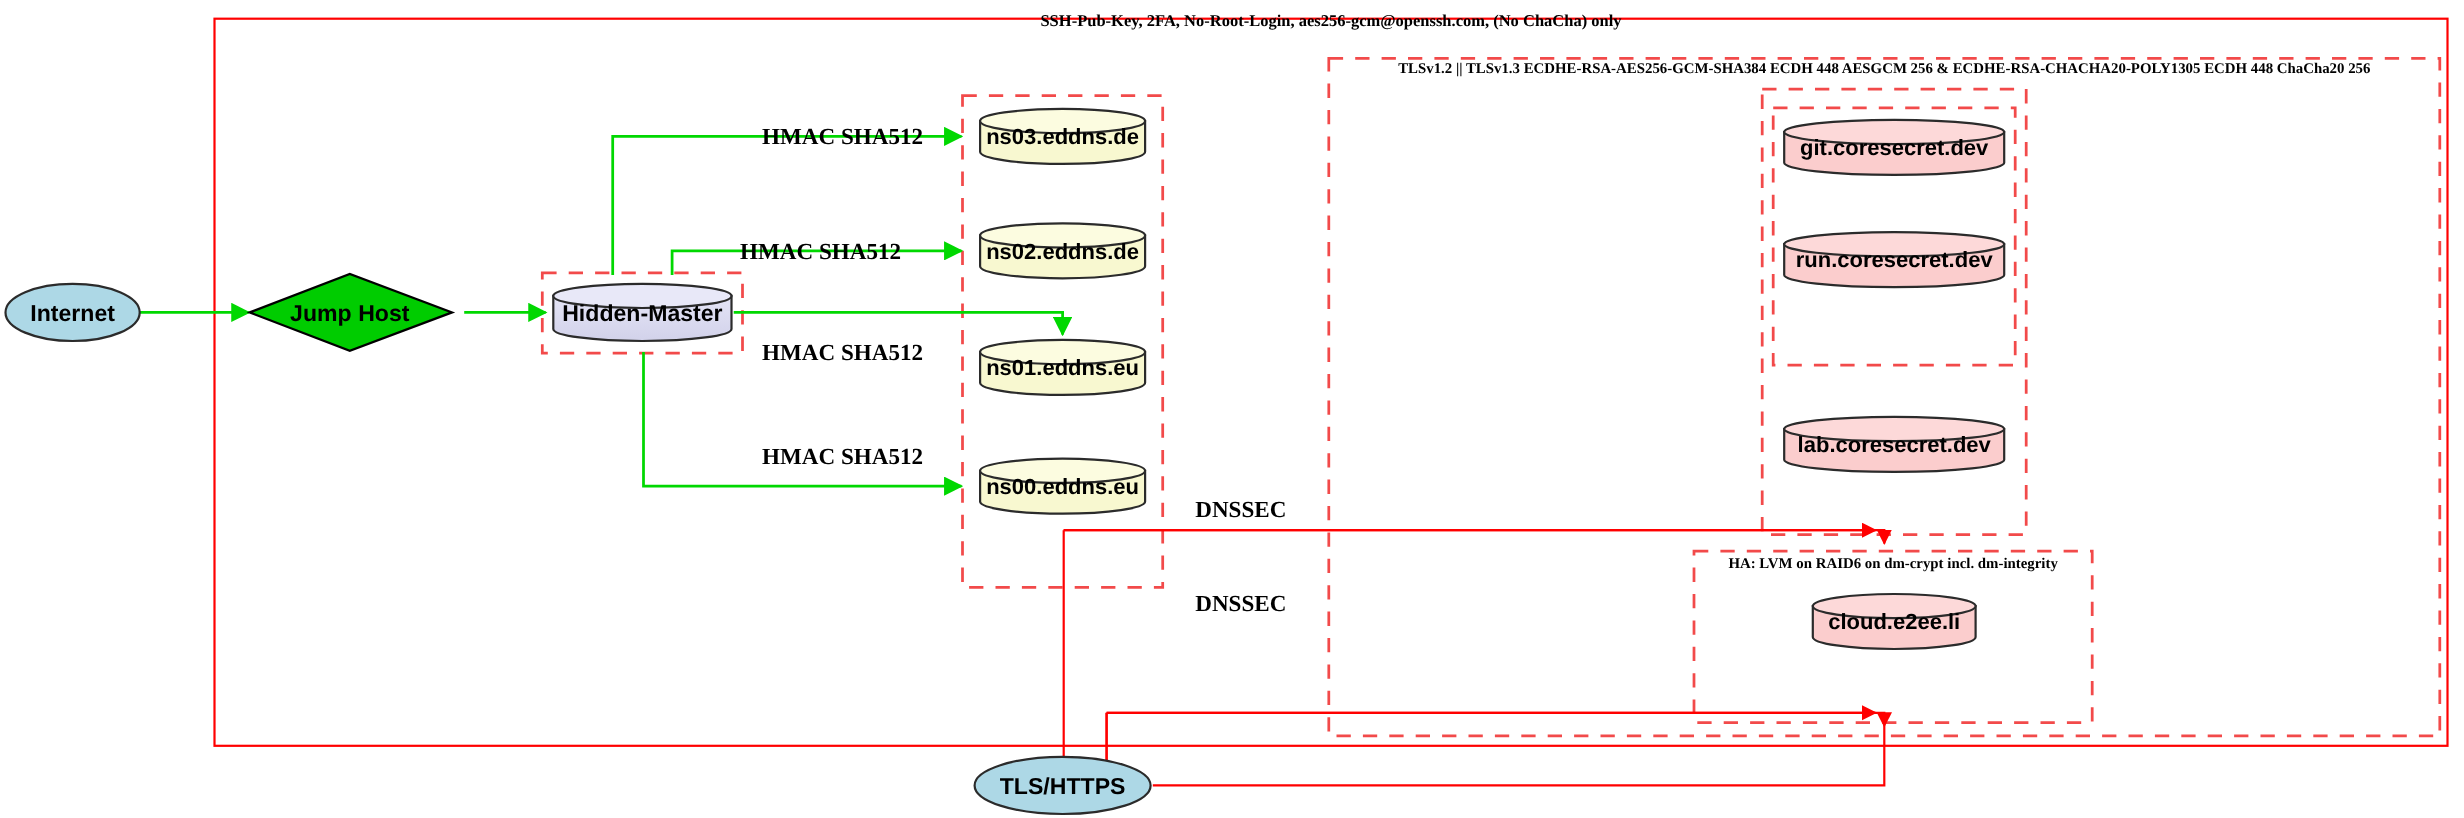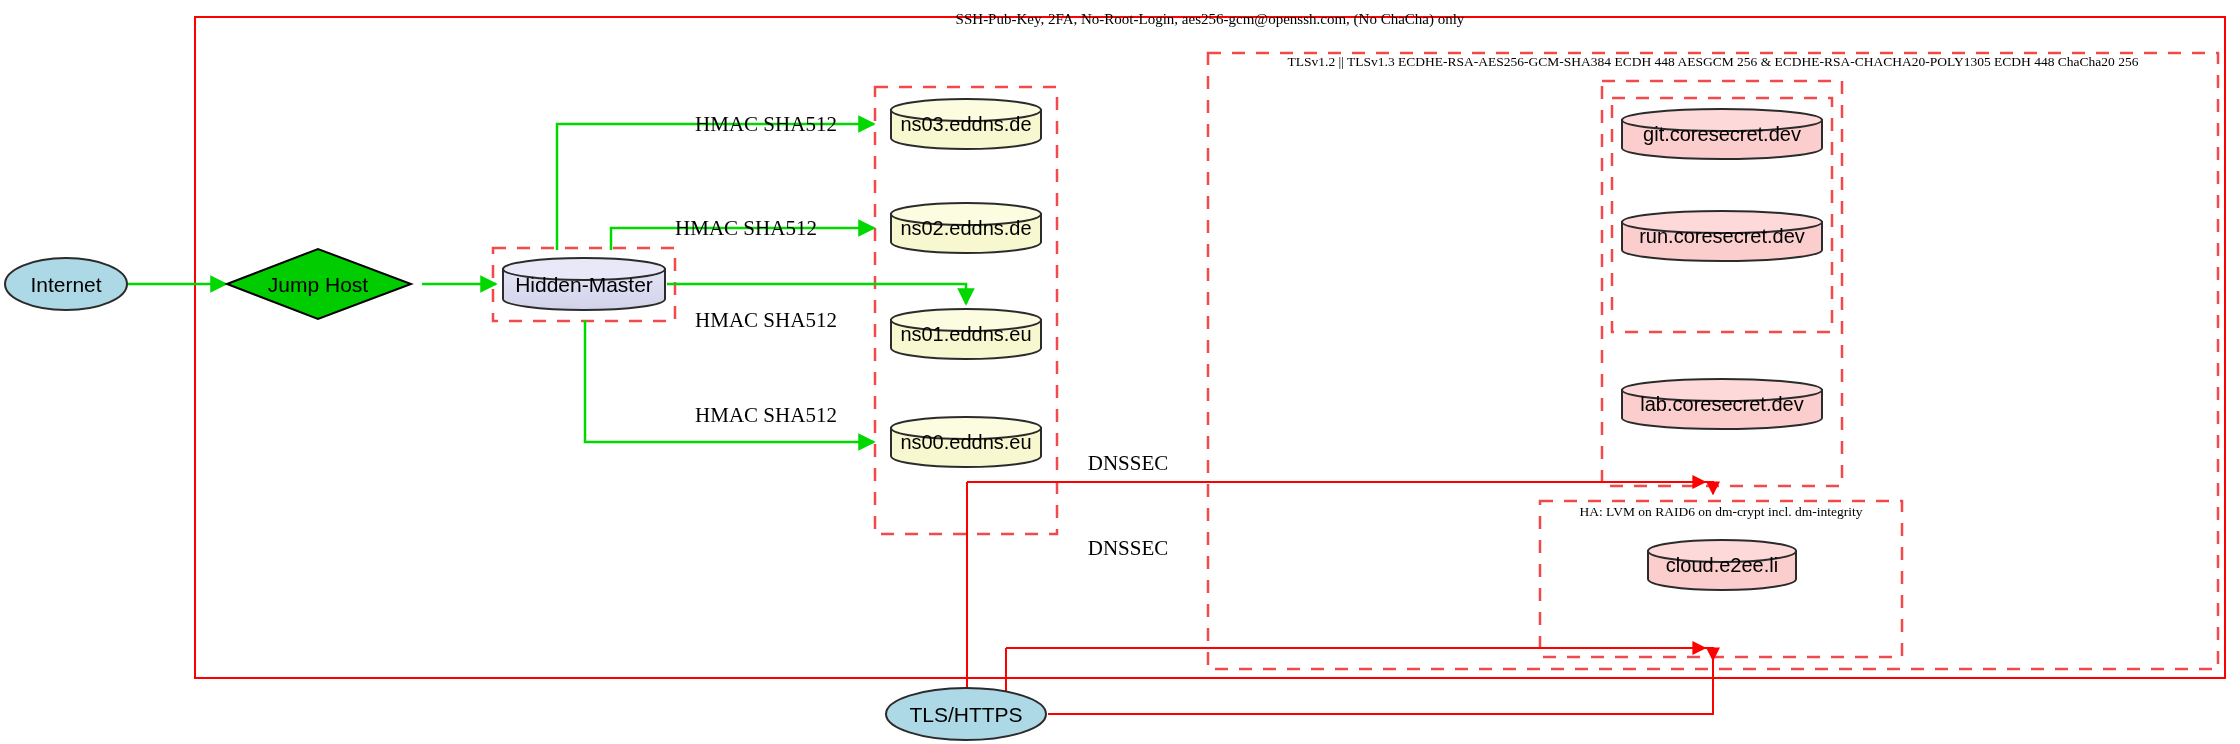--- a/index.html
+++ b/index.html
@@ -9,20 +9,21 @@
   }
   body {
     font-family: "Liberation Sans", sans-serif;
   }
   #canvas {
     position: relative;
     width: 2240px;
     height: 744px;
     background: #ffffff;
     overflow: hidden;
+    font-weight: bold;
   }
   svg#diagram {
     position: absolute;
     left: 0;
     top: 0;
     width: 2240px;
     height: 744px;
   }
   .serif-label {
     font-family: "Liberation Serif", serif;

